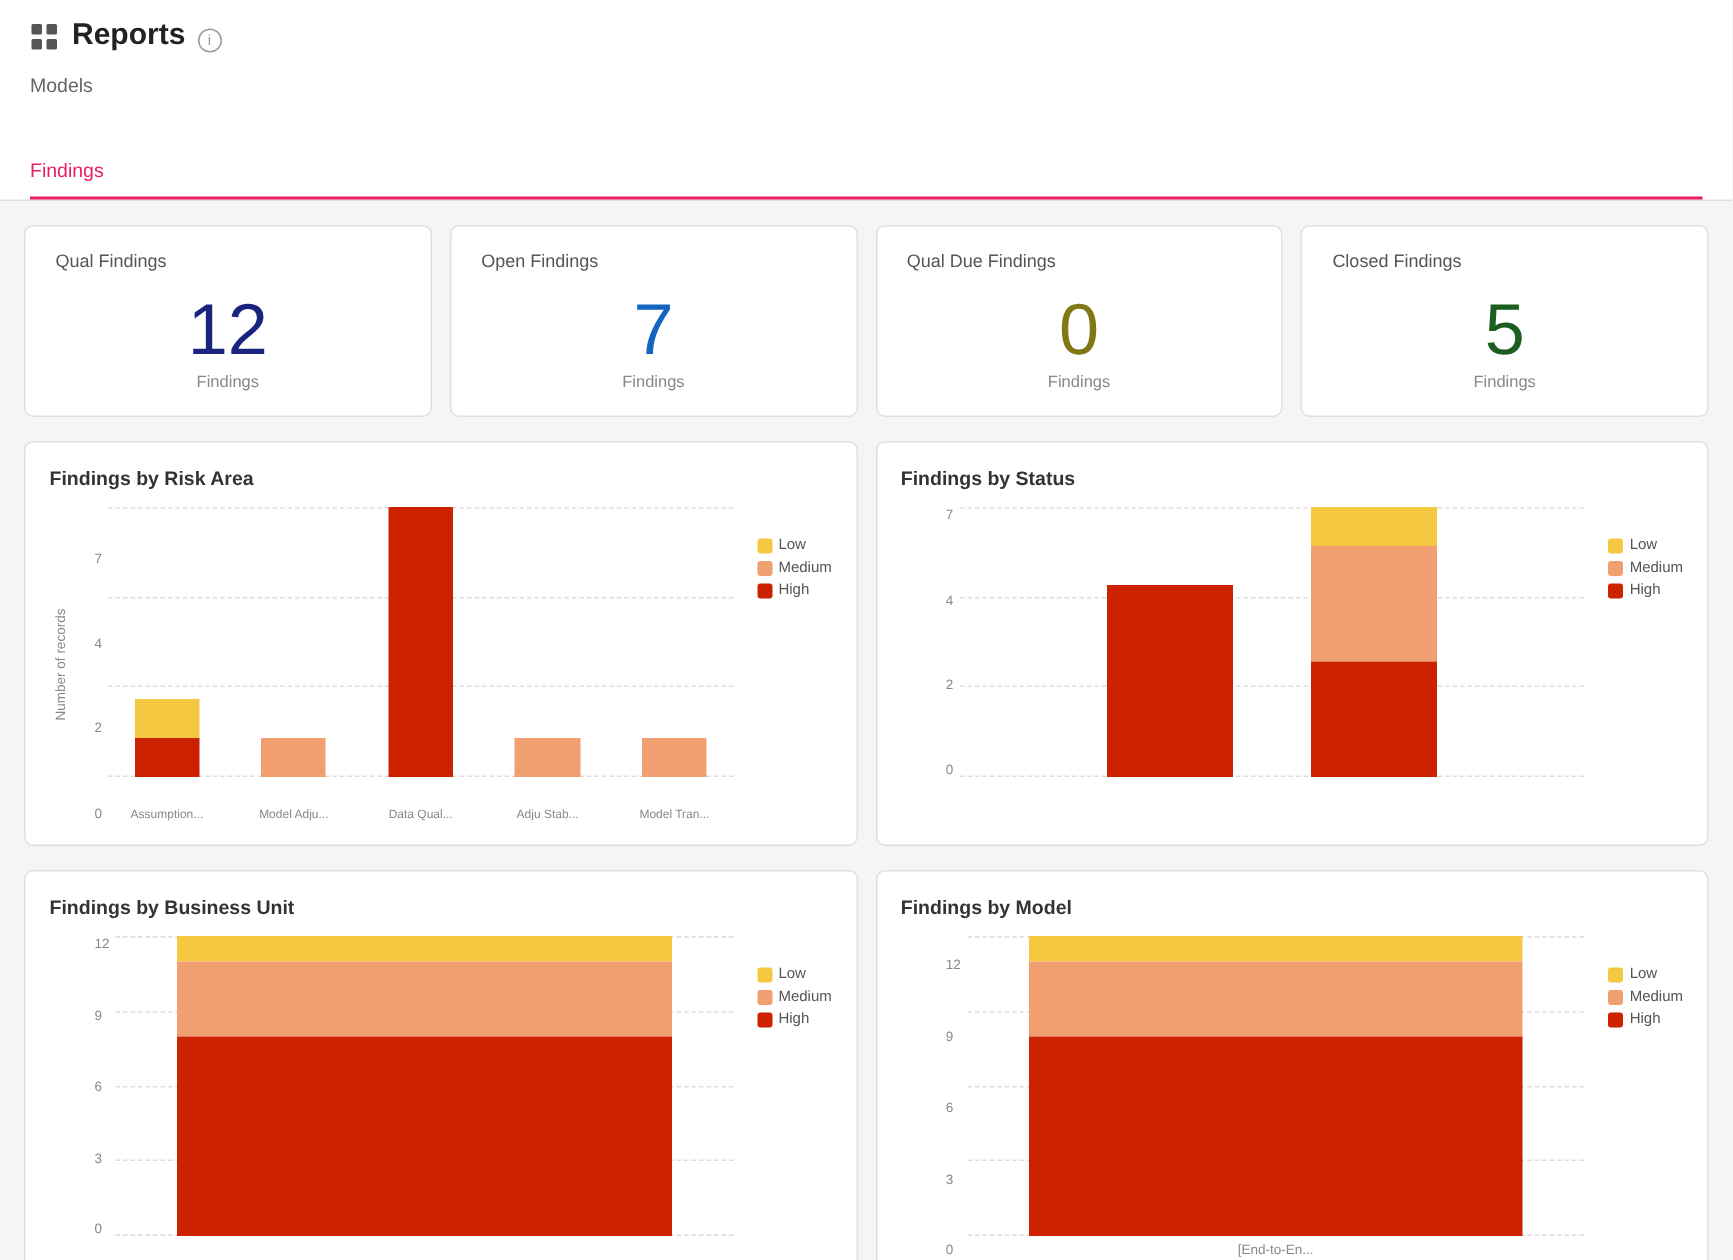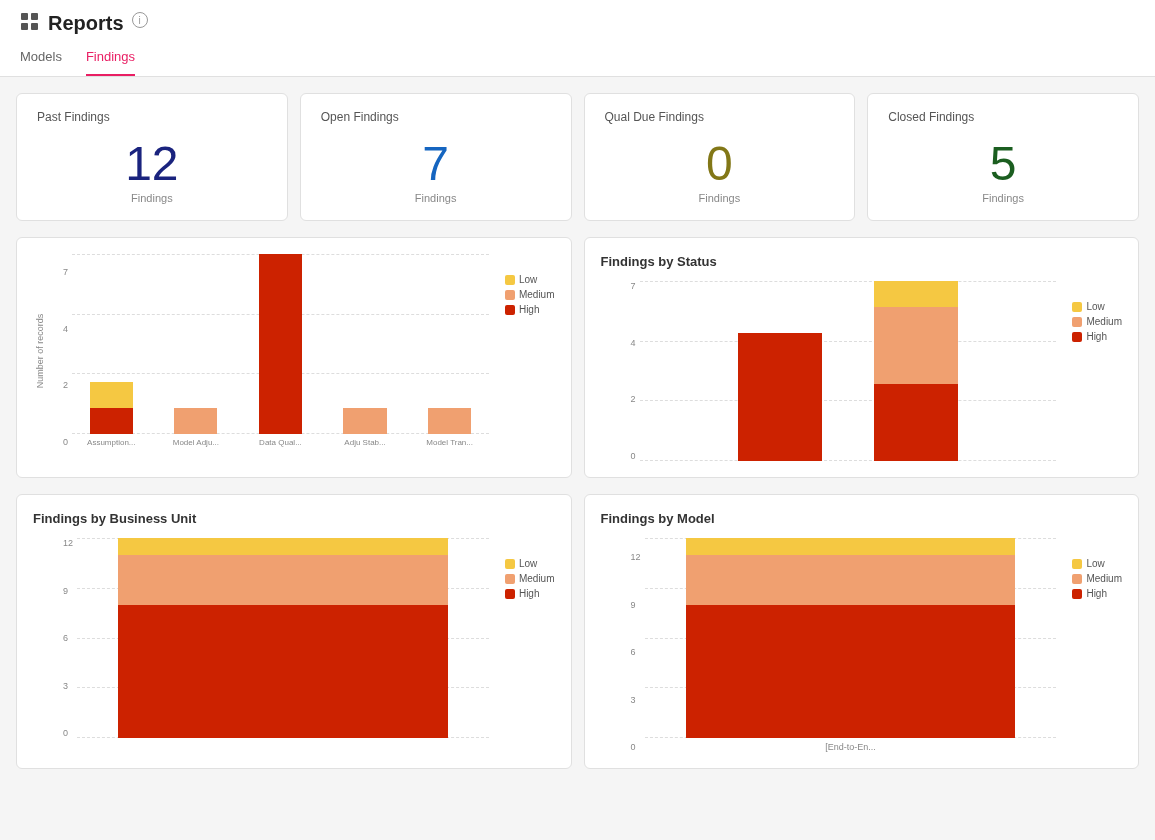--- a/index.html
+++ b/index.html
@@ -1,22 +1,22 @@
 <!DOCTYPE html>
 <html><head>
   <meta charset="utf-8">
   <style>
     * { box-sizing: border-box; margin: 0; padding: 0; }
     body { font-family: -apple-system, BlinkMacSystemFont, 'Segoe UI', Arial, sans-serif; background: #f5f5f5; color: #333; font-size: 13px; }
 
     .header { background: #fff; padding: 12px 20px 0 20px; border-bottom: 1px solid #e0e0e0; }
-    .header-title { display: flex; align-items: flex-start; gap: 8px; margin-bottom: 8px; }
+    .header-title { display: flex; align-items: flex-end; gap: 8px; margin-bottom: 8px; }
     .header-title h1 { font-size: 20px; font-weight: 600; color: #222; }
     .info-icon { width: 16px; height: 16px; border-radius: 50%; border: 1.5px solid #999; display: inline-flex; align-items: center; justify-content: center; font-size: 10px; color: #999; cursor: pointer; }
-    .tabs { display: flex; gap: 24px; }
+    .tabs { display: flex; gap: 24px; flex-direction: column; }
     .tab { padding: 6px 0 10px 0; font-size: 13px; color: #666; cursor: pointer; border-bottom: 2px solid transparent; }
     .tab.active { color: #e91e63; border-bottom: 2px solid #e91e63; font-weight: 500; }
 
     .main { padding: 16px; }
 
     .summary-cards { display: grid; grid-template-columns: repeat(4, 1fr); gap: 12px; margin-bottom: 16px; }
     .card { background: #fff; border: 1px solid #e0e0e0; border-radius: 6px; padding: 16px 20px; }
     .card-title { font-size: 12px; color: #555; margin-bottom: 16px; font-weight: 500; }
     .card-number { font-size: 48px; font-weight: 300; text-align: center; line-height: 1; margin-bottom: 4px; }
     .card-label { font-size: 11px; color: #888; text-align: center; }
@@ -54,21 +54,21 @@
   <nav class="tabs">
     <span class="tab">Models</span>
     <span class="tab active">Findings</span>
   </nav>
 </div>
 
 <div class="main">
 
   <div class="summary-cards">
     <div class="card">
-      <div class="card-title">Past Findings</div>
+      <div class="card-title">Qual Findings</div>
       <div class="card-number num-dark-blue">12</div>
       <div class="card-label">Findings</div>
     </div>
     <div class="card">
       <div class="card-title">Open Findings</div>
       <div class="card-number num-blue">7</div>
       <div class="card-label">Findings</div>
     </div>
     <div class="card">
       <div class="card-title">Qual Due Findings</div>
@@ -78,20 +78,21 @@
     <div class="card">
       <div class="card-title">Closed Findings</div>
       <div class="card-number num-teal">5</div>
       <div class="card-label">Findings</div>
     </div>
   </div>
 
   <div class="charts-row">
 
     <div class="chart-card">
+      <div class="chart-title">Findings by Risk Area</div>
       <div style="display:flex; gap:8px;">
         <div style="position:relative; flex:1;">
           <span style="position:absolute;left:-30px;top:50%;transform:translateY(-50%) rotate(-90deg);font-size:9px;color:#888;white-space:nowrap;">Number of records</span>
           <div style="display:flex; align-items:flex-end; gap:0; padding-left:30px;">
 
             <div style="display:flex;flex-direction:column;justify-content:space-between;height:180px;margin-right:4px;padding-bottom:0;">
               <span style="font-size:9px;color:#888;">7</span>
               <span style="font-size:9px;color:#888;">4</span>
               <span style="font-size:9px;color:#888;">2</span>
               <span style="font-size:9px;color:#888;">0</span>
@@ -139,21 +140,21 @@
                 </div>
 
                 <div style="flex:1;display:flex;flex-direction:column;align-items:center;">
                   <div style="width:55%;display:flex;flex-direction:column-reverse;">
                     <div style="height:0px;background:#cc2200;"></div>
                     <div style="height:26px;background:#f0a070;"></div>
                     <div style="height:0px;background:#f5c842;"></div>
                   </div>
                 </div>
               </div>
-              <div style="display:flex;gap:6px;margin-top:4px;">
+              <div style="display:flex;gap:6px;margin-top:20px;">
                 <div style="flex:1;text-align:center;font-size:8px;color:#888;overflow:hidden;">Assumption...</div>
                 <div style="flex:1;text-align:center;font-size:8px;color:#888;overflow:hidden;">Model Adju...</div>
                 <div style="flex:1;text-align:center;font-size:8px;color:#888;overflow:hidden;">Data Qual...</div>
                 <div style="flex:1;text-align:center;font-size:8px;color:#888;overflow:hidden;">Adju Stab...</div>
                 <div style="flex:1;text-align:center;font-size:8px;color:#888;overflow:hidden;">Model Tran...</div>
               </div>
             </div>
           </div>
         </div>
         <div class="legend">

